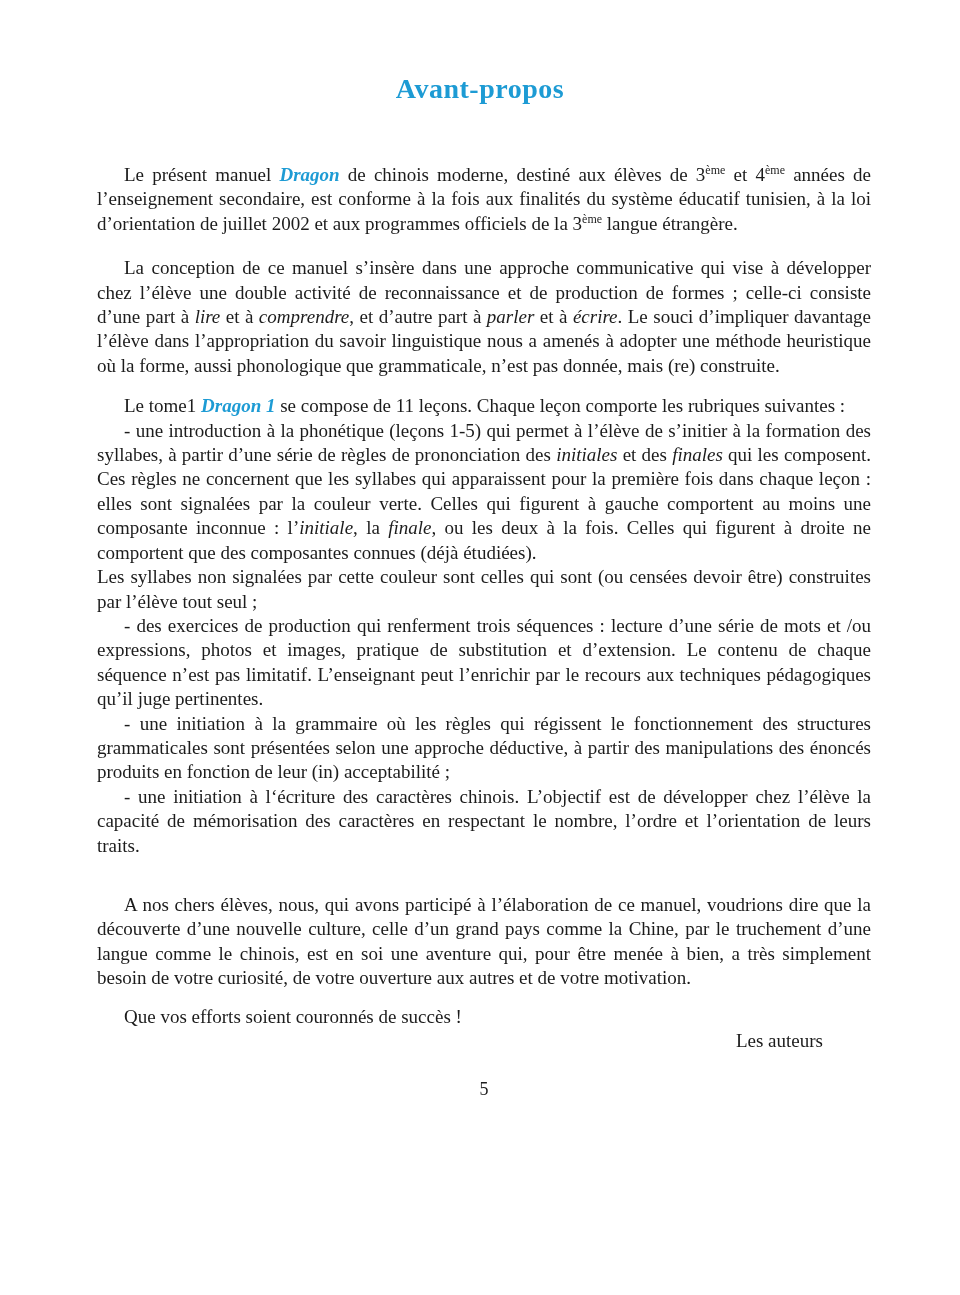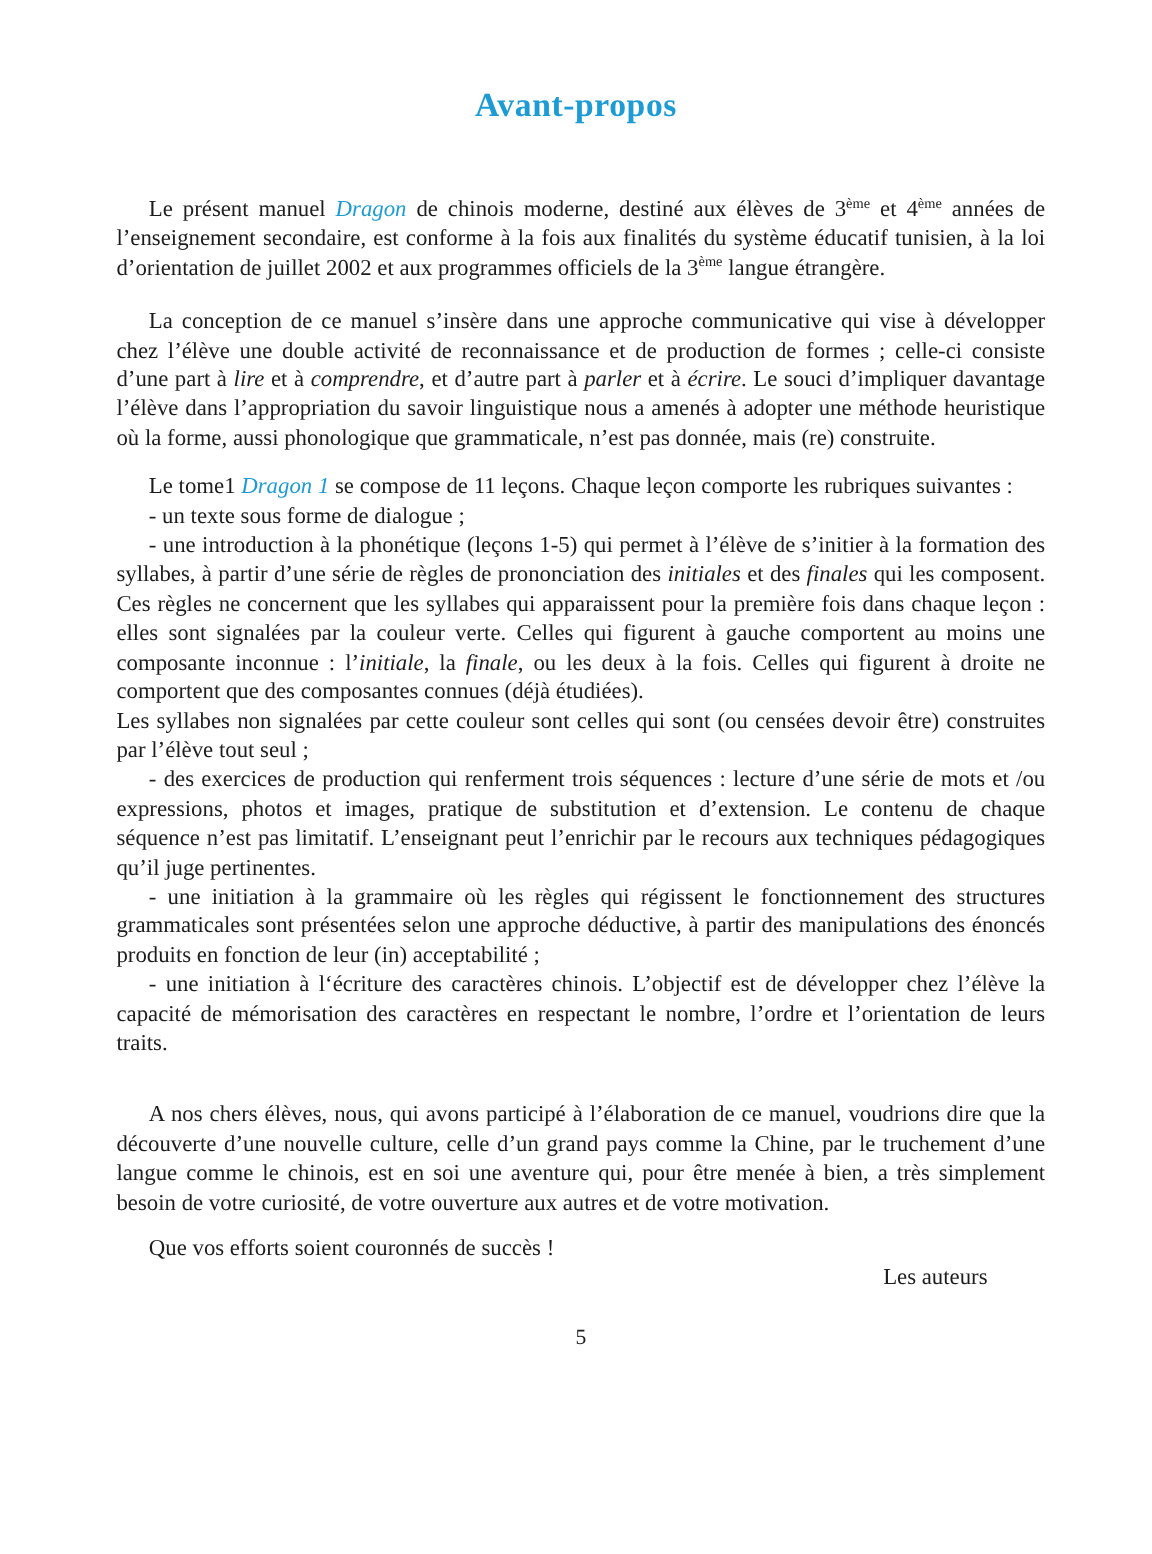--- a/index.html
+++ b/index.html
@@ -15,42 +15,41 @@
   .content{
     width:774px;margin:58px 0 0 97px;
     font-size:19px;line-height:24.4px;text-align:justify;
   }
   .para{margin:0;text-indent:27px;}
   .para[data-kind="approach"]{margin-top:20px;}
   .para[data-kind="tome"]{margin-top:16px;}
   .para[data-kind="address"]{margin-top:35px;}
   .para[data-kind="closing"]{margin-top:14px;}
   .seg-italic{font-style:italic;}
-  .seg-brand{color:var(--accent,#1d9bd4);font-weight:400;font-style:italic;}
+  .seg-brand{color:var(--accent,#1d9bd4);font-weight:700;font-style:italic;}
   sup{font-size:12px;line-height:0;vertical-align:7px;}
   .signature{
     width:774px;margin-left:97px;padding-right:48px;box-sizing:border-box;
     text-align:right;font-size:19px;line-height:24.4px;
   }
   .page-number{
     width:774px;margin-left:97px;margin-top:26px;
     text-align:center;font-size:18px;
   }
 </style>
 </head>
 <body>
 
 <div class="page">
   <h1 class="title">Avant-propos</h1>
 
   <div class="content">
       <p class="para" data-kind="intro"><span>Le présent manuel </span><span class="seg-brand">Dragon</span><span> de chinois moderne, destiné aux élèves de 3</span><sup>ème</sup><span> et 4</span><sup>ème</sup><span> années de l’enseignement secondaire, est conforme à la fois aux finalités du système éducatif tunisien, à la loi d’orientation de juillet 2002 et aux programmes officiels de la 3</span><sup>ème</sup><span> langue étrangère.</span></p>
       <p class="para" data-kind="approach"><span>La conception de ce manuel s’insère dans une approche communicative qui vise à développer chez l’élève une double activité de reconnaissance et de production de formes ; celle-ci consiste d’une part à </span><span class="seg-italic">lire</span><span> et à </span><span class="seg-italic">comprendre</span><span>, et d’autre part à </span><span class="seg-italic">parler</span><span> et à </span><span class="seg-italic">écrire</span><span>. Le souci d’impliquer davantage l’élève dans l’appropriation du savoir linguistique nous a amenés à adopter une méthode heuristique où la forme, aussi phonologique que grammaticale, n’est pas donnée, mais (re) construite.</span></p>
       <p class="para" data-kind="tome"><span>Le tome1 </span><span class="seg-brand">Dragon 1</span><span> se compose de 11 leçons. Chaque leçon comporte les rubriques suivantes :</span></p>
-      <p class="para" data-kind="bullet-dialogue"><span>- un texte sous forme de dialogue ;</span></p>
       <p class="para" data-kind="bullet-phonetique"><span>- une introduction à la phonétique (leçons 1-5) qui permet à l’élève de s’initier à la formation des syllabes, à partir d’une série de règles de prononciation des </span><span class="seg-italic">initiales</span><span> et des </span><span class="seg-italic">finales</span><span> qui les composent. Ces règles ne concernent que les syllabes qui apparaissent pour la première fois dans chaque leçon : elles sont signalées par la couleur verte. Celles qui figurent à gauche comportent au moins une composante inconnue : l’</span><span class="seg-italic">initiale</span><span>,  la </span><span class="seg-italic">finale</span><span>, ou les deux à la fois. Celles qui figurent à droite ne comportent que des composantes connues (déjà étudiées).</span><br><span>Les syllabes non signalées par cette couleur sont celles qui sont (ou censées devoir être) construites par l’élève tout seul ;</span></p>
       <p class="para" data-kind="bullet-exercices"><span>- des exercices de production qui renferment trois séquences : lecture d’une série de mots et /ou expressions, photos et images, pratique de substitution et d’extension. Le contenu de chaque séquence n’est pas limitatif. L’enseignant peut l’enrichir par le recours aux techniques pédagogiques qu’il juge pertinentes.</span></p>
       <p class="para" data-kind="bullet-grammaire"><span>- une initiation à la grammaire où les règles qui régissent le fonctionnement des structures grammaticales sont présentées selon une approche déductive, à partir des manipulations des énoncés produits en fonction de leur (in) acceptabilité ;</span></p>
       <p class="para" data-kind="bullet-ecriture"><span>- une initiation à l‘écriture des caractères chinois. L’objectif est de développer chez l’élève la capacité de mémorisation des caractères en respectant le nombre, l’ordre et l’orientation de leurs traits.</span></p>
       <p class="para" data-kind="address"><span>A nos chers élèves, nous, qui avons participé à l’élaboration de ce manuel,  voudrions dire que la découverte d’une nouvelle culture, celle d’un grand pays comme la Chine, par le truchement d’une langue comme le chinois, est en soi une aventure qui, pour être menée à bien, a très simplement besoin de votre curiosité, de votre ouverture aux autres et de votre motivation.</span></p>
       <p class="para" data-kind="closing"><span>Que vos efforts soient couronnés de succès !</span></p>
     </div>
 
   <div class="signature">Les auteurs</div>
 

